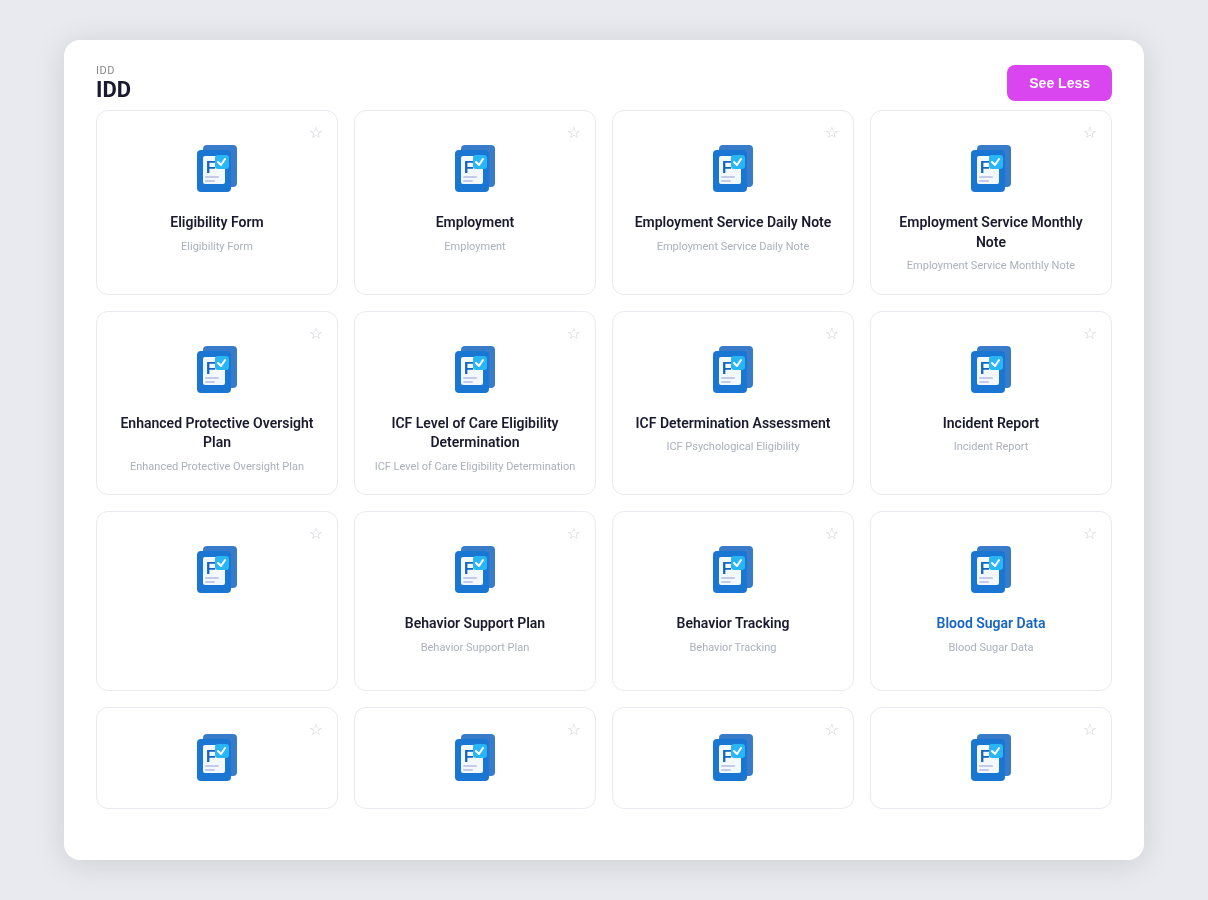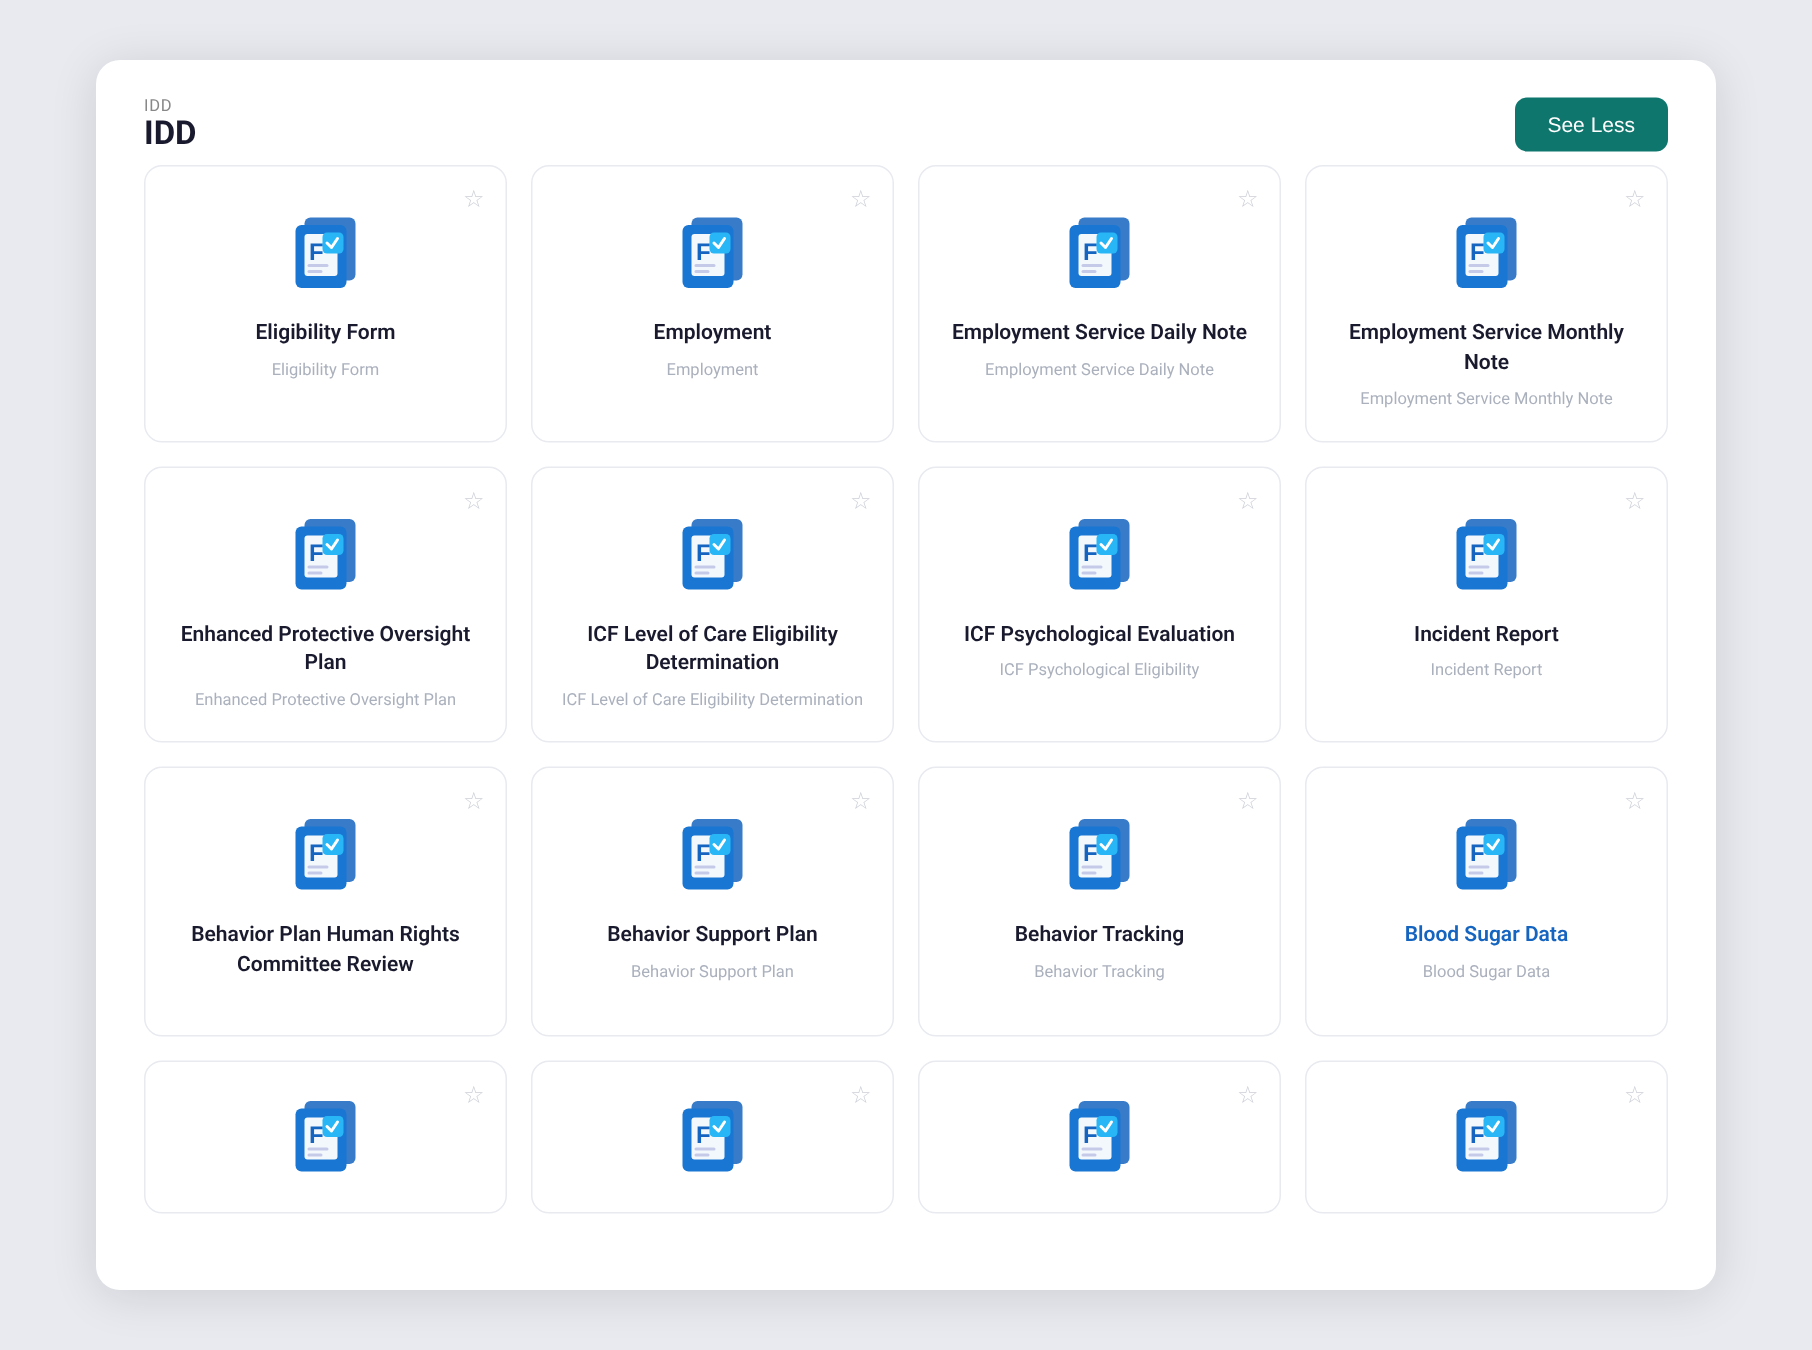--- a/index.html
+++ b/index.html
@@ -33,27 +33,27 @@
       color: #888;
       text-transform: uppercase;
       letter-spacing: 0.5px;
     }
     .header-left .idd-title {
       font-size: 22px;
       font-weight: 700;
       color: #1a1a2e;
     }
     .see-less-btn {
-      background: #0f766e;
+      background: #d946ef;
       color: #fff;
       border: none;
       border-radius: 8px;
       padding: 10px 22px;
       font-size: 14px;
-      font-weight: 400;
+      font-weight: 700;
       cursor: pointer;
       white-space: nowrap;
     }
     .grid {
       display: grid;
       grid-template-columns: repeat(4, 1fr);
       gap: 16px;
     }
     .card {
       background: #fff;
@@ -268,21 +268,21 @@
 
       <text x="21" y="38" font-size="16" font-weight="800" fill="#1565c0" font-family="Arial,sans-serif">F</text>
 
       <rect x="30" y="20" width="14" height="14" rx="3" fill="#29b6f6"></rect>
       <polyline points="33,27 36,30 40,24" stroke="white" stroke-width="2" fill="none" stroke-linecap="round" stroke-linejoin="round"></polyline>
 
       <rect x="20" y="41" width="14" height="2" rx="1" fill="#c5cae9"></rect>
       <rect x="20" y="45" width="10" height="2" rx="1" fill="#c5cae9"></rect>
     </svg>
         </div>
-        <div class="card-title">ICF Psychological Evaluation</div>
+        <div class="card-title">ICF Determination Assessment</div>
         <div class="card-subtitle">ICF Psychological Eligibility</div>
       </div>
       <div class="card">
         <span class="card-star">☆</span>
         <div class="card-icon">
           <svg class="form-icon" viewBox="0 0 64 64" xmlns="http://www.w3.org/2000/svg">
 
       <rect x="18" y="10" width="34" height="42" rx="4" fill="#1565c0" opacity="0.85"></rect>
 
       <rect x="12" y="15" width="34" height="42" rx="4" fill="#1976d2"></rect>
@@ -314,21 +314,20 @@
 
       <text x="21" y="38" font-size="16" font-weight="800" fill="#1565c0" font-family="Arial,sans-serif">F</text>
 
       <rect x="30" y="20" width="14" height="14" rx="3" fill="#29b6f6"></rect>
       <polyline points="33,27 36,30 40,24" stroke="white" stroke-width="2" fill="none" stroke-linecap="round" stroke-linejoin="round"></polyline>
 
       <rect x="20" y="41" width="14" height="2" rx="1" fill="#c5cae9"></rect>
       <rect x="20" y="45" width="10" height="2" rx="1" fill="#c5cae9"></rect>
     </svg>
         </div>
-        <div class="card-title">Behavior Plan Human Rights Committee Review</div>
       </div>
       <div class="card">
         <span class="card-star">☆</span>
         <div class="card-icon">
           <svg class="form-icon" viewBox="0 0 64 64" xmlns="http://www.w3.org/2000/svg">
 
       <rect x="18" y="10" width="34" height="42" rx="4" fill="#1565c0" opacity="0.85"></rect>
 
       <rect x="12" y="15" width="34" height="42" rx="4" fill="#1976d2"></rect>
 

